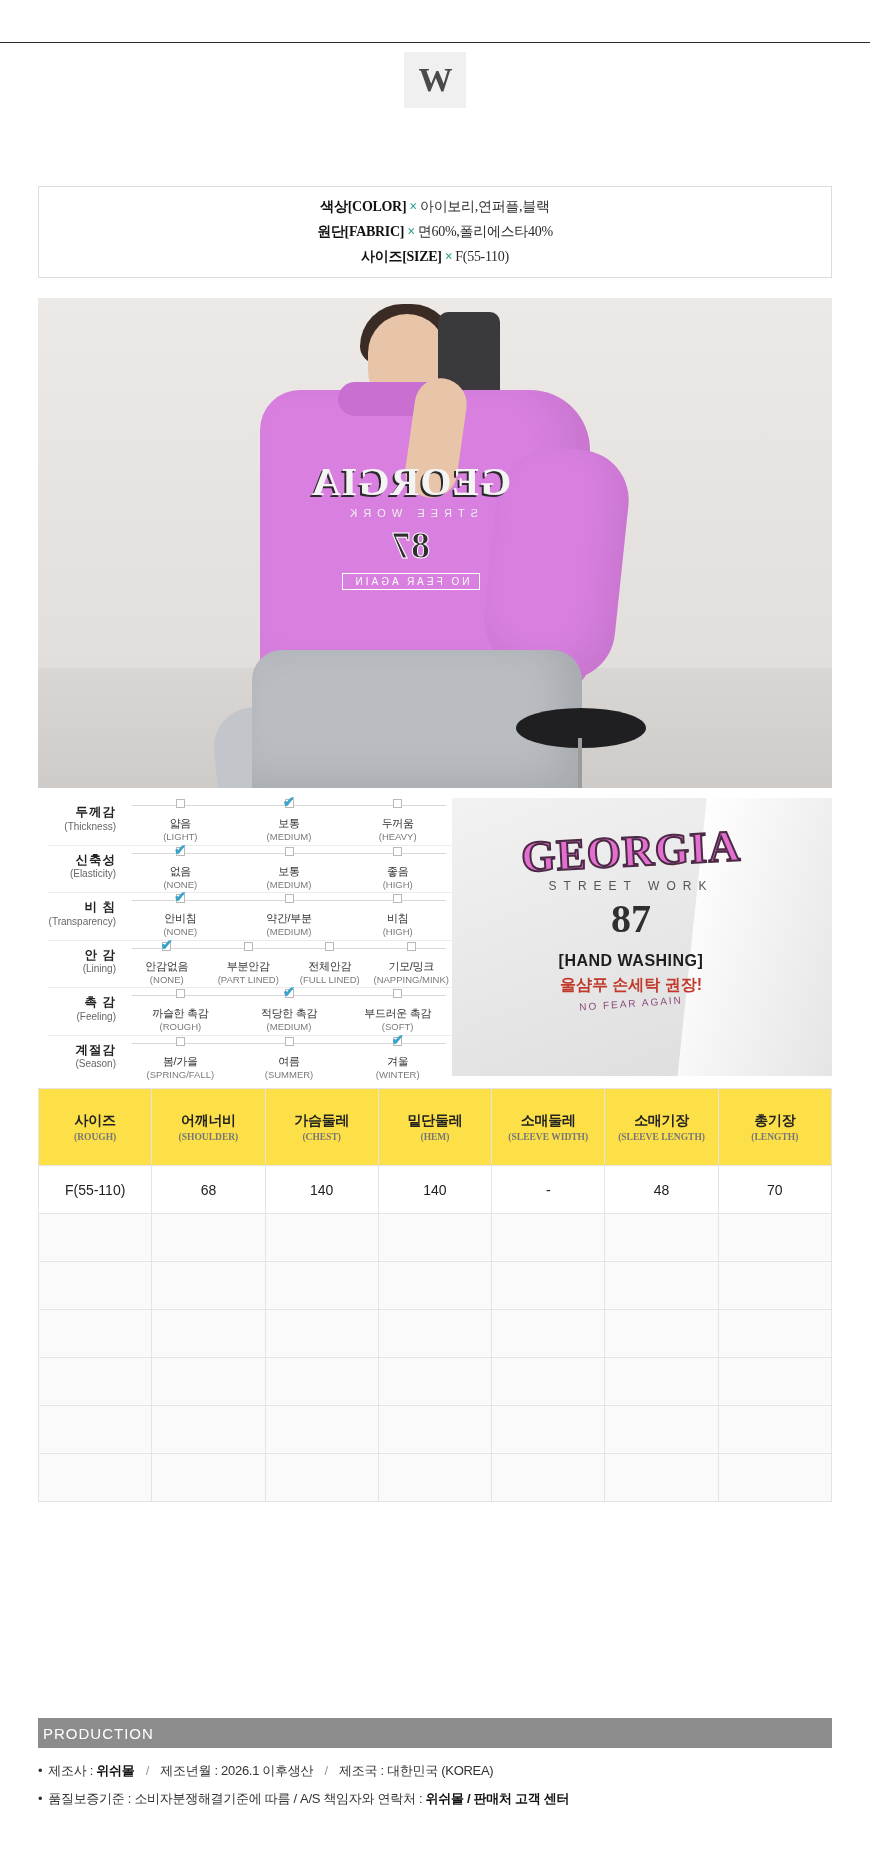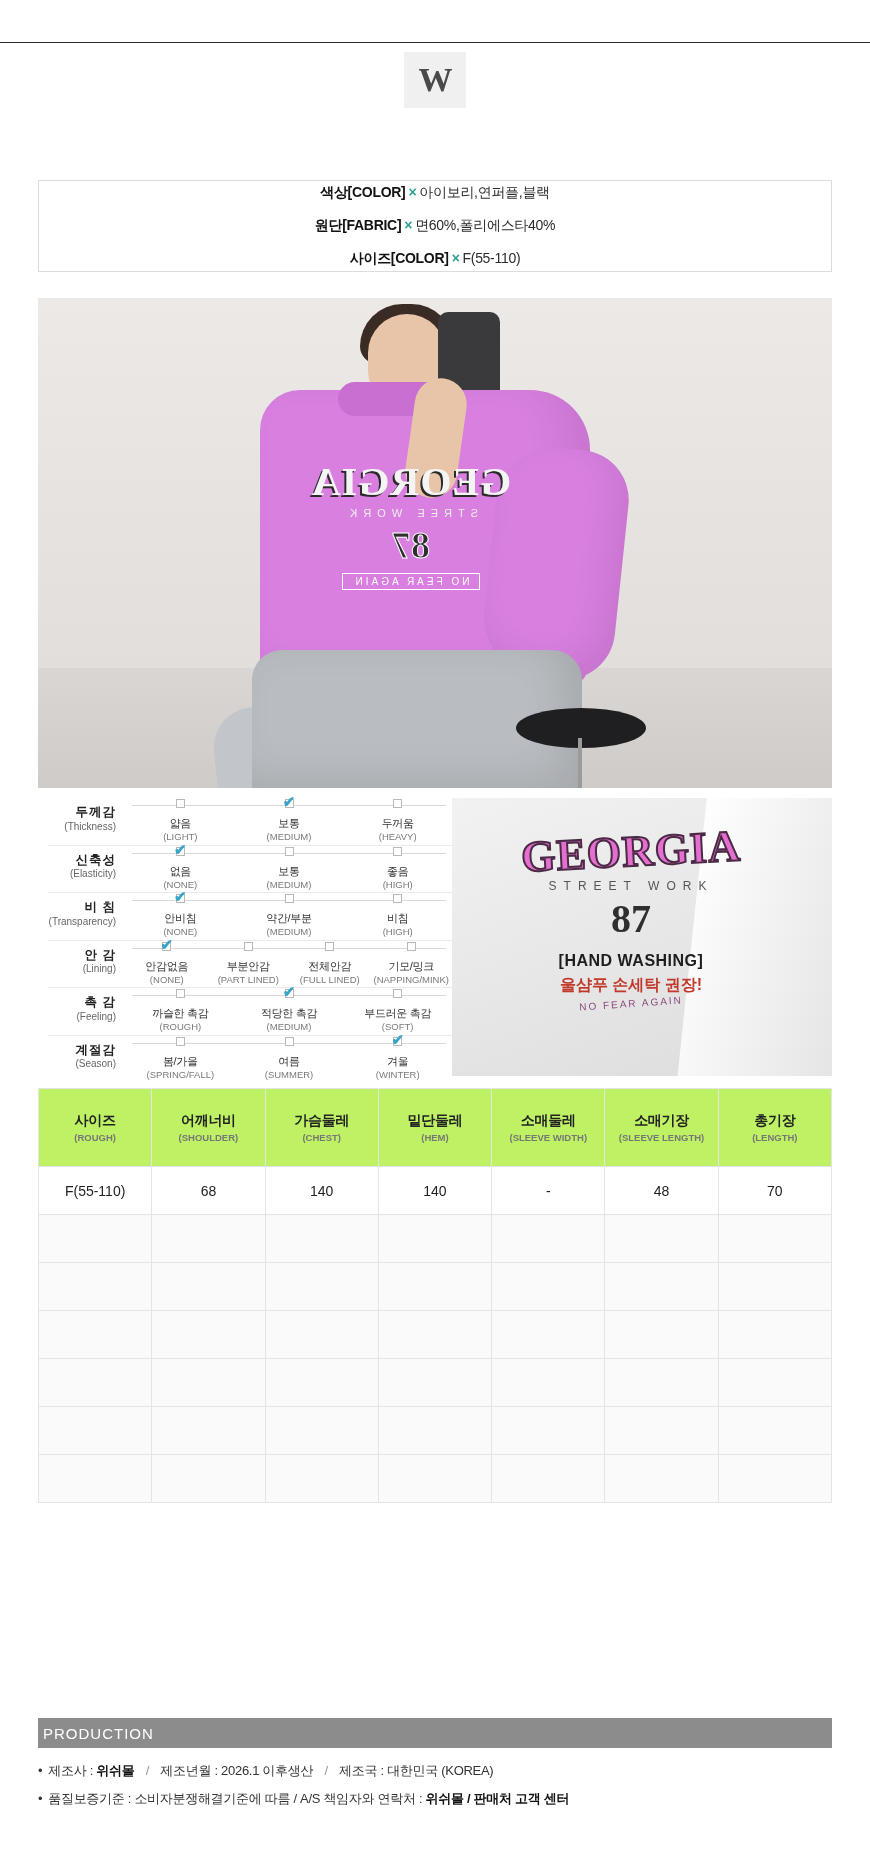--- a/index.html
+++ b/index.html
@@ -33,24 +33,25 @@
 
   
   .product-title {
     position: absolute; left: 0; top: 128px; width: 870px;
     text-align: center; font-size: 23px; font-weight: bold; color: #1b1b1b;
     letter-spacing: -0.5px;
   }
 
   
   .spec-box {
-    position: absolute; left: 38px; top: 180px; width: 794px; height: 92px;
+    position: absolute; left: 38px; top: 186px; width: 794px; height: 92px;
     border: 1px solid #dcdcdc; background: #fff;
     display: flex; flex-direction: column; align-items: center; justify-content: center;
-    gap: 15px;
+    gap: 7px;
+    font-family: Liberation Serif, serif;
   }
   .spec-line { font-size: 14px; color: #2b2b2b; letter-spacing: -0.3px; }
   .spec-line .lbl { font-weight: bold; color: #111; }
   .spec-line .x { color: #2f9e8f; font-weight: bold; padding: 0 3px; }
 
   
   .hero {
     position: absolute; left: 38px; top: 298px; width: 794px; height: 490px;
     background: linear-gradient(180deg,#ece9e6 0%,#e6e3e0 40%,#dedbd8 100%);
     overflow: hidden;
@@ -186,21 +187,21 @@
   }
 
   
   .size-table {
     position:absolute; left:38px; top:1088px; width:794px;
     border-collapse:collapse; table-layout:fixed;
   }
   .size-table th, .size-table td {
     border:1px solid #e4e4e4; text-align:center; height:48px;
   }
-  .size-table thead th { background:#bef264; padding:23px 2px; }
+  .size-table thead th { background:#fde047; padding:23px 2px;font-family:Liberation Serif, serif; }
   .size-table thead .ko { display:block; font-size:14px; font-weight:bold; color:#222; letter-spacing:-0.3px;}
   .size-table thead .en { display:block; font-size:9.5px; color:#777; margin-top:2px;}
   .size-table tbody td { font-size:14px; color:#222; background:#fff; }
   .size-table tbody tr.empty td { background:#fafafa; }
 
   
   .notes {
     position:absolute; right:38px; top:1654px; width:794px; text-align:right;
   }
   .notes div { font-size:12.5px; color:#c0392b; letter-spacing:-0.3px; line-height:1.6; }
@@ -232,21 +233,21 @@
 
 
   <div class="spec-box">
     <div class="spec-line">
       <span class="lbl">색상[COLOR]</span><span class="x">×</span><span>아이보리,연퍼플,블랙</span>
     </div>
     <div class="spec-line">
       <span class="lbl">원단[FABRIC]</span><span class="x">×</span><span>면60%,폴리에스타40%</span>
     </div>
     <div class="spec-line">
-      <span class="lbl">사이즈[COLOR]</span><span class="x">×</span><span>F(55-110)</span>
+      <span class="lbl">사이즈[SIZE]</span><span class="x">×</span><span>F(55-110)</span>
     </div>
   </div>
 
   <div class="hero">
     <div class="floor"></div>
     <div class="hair"></div>
     <div class="head"></div>
     <div class="phone"></div>
     <div class="top"></div>
     <div class="collar"></div>

